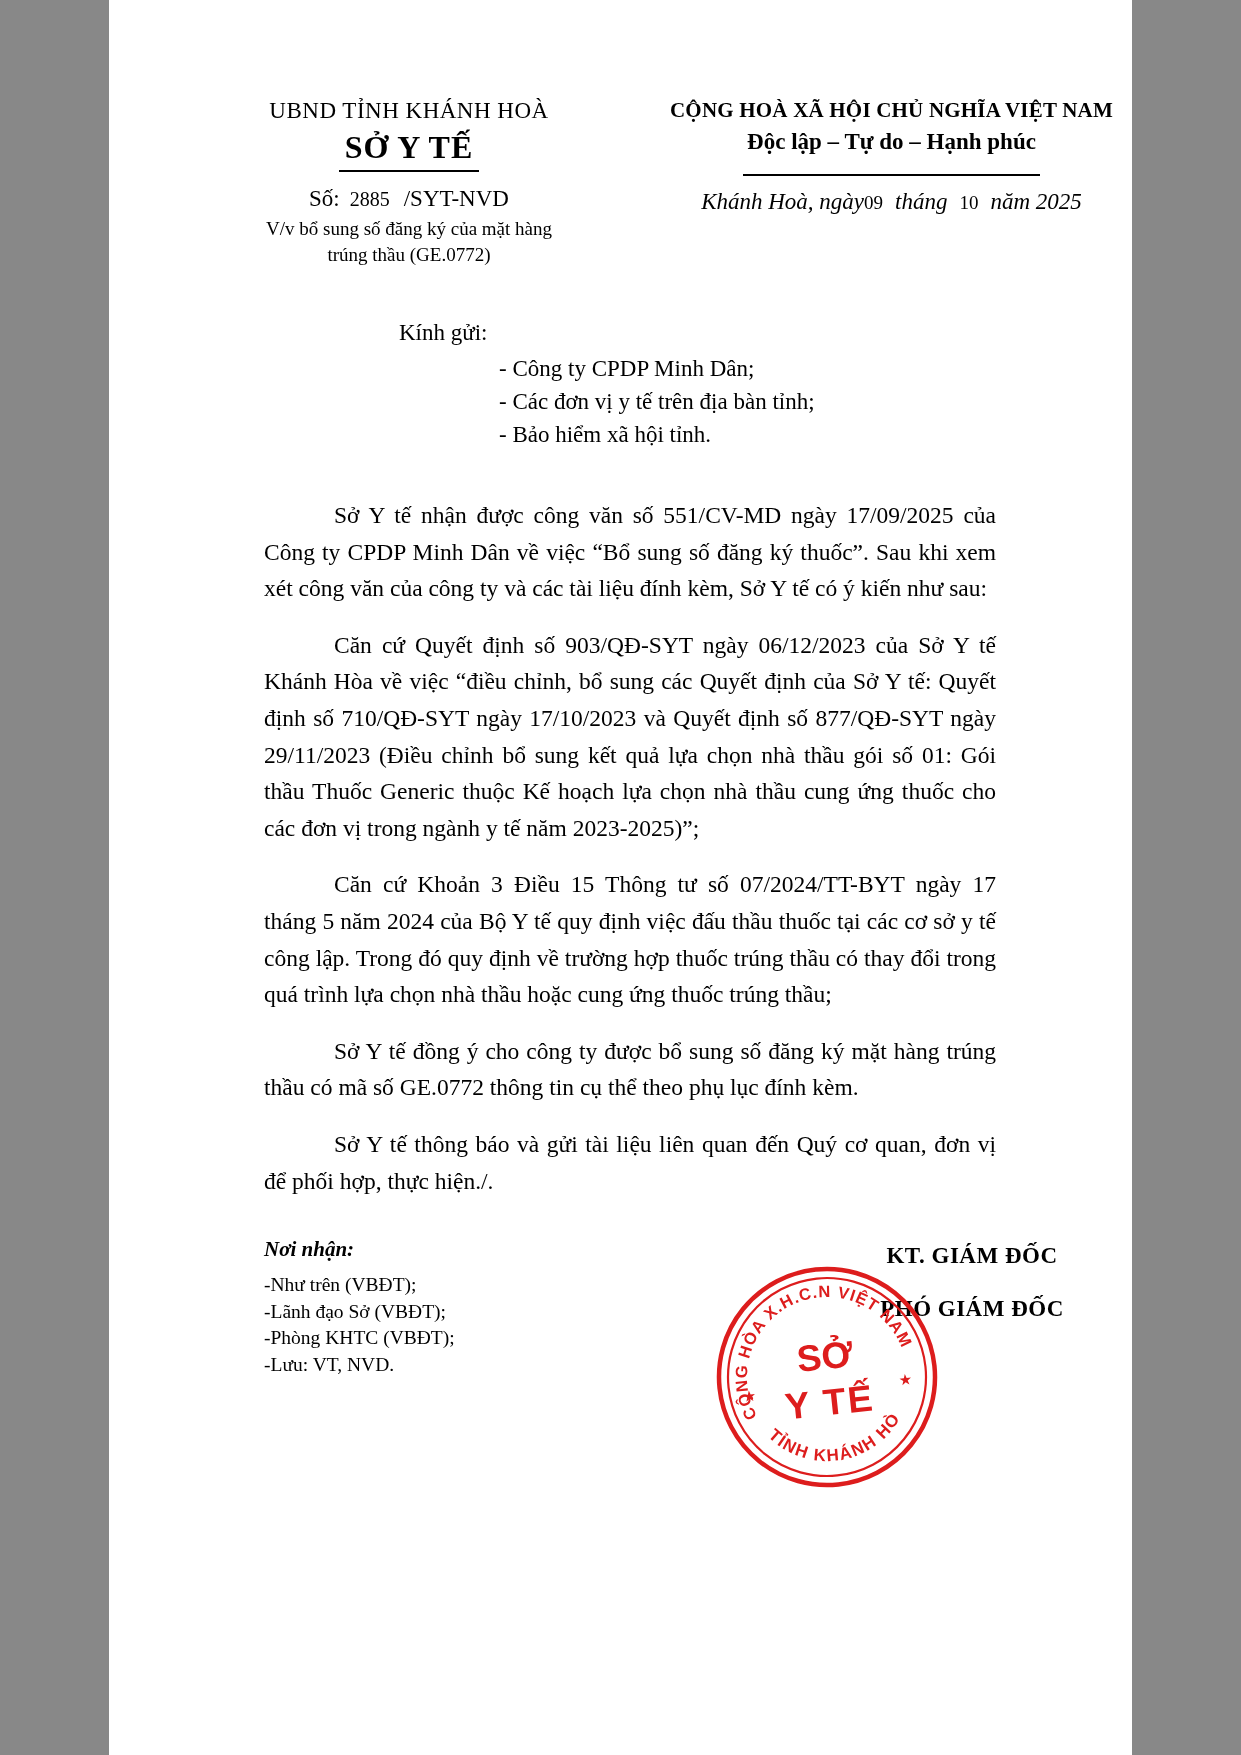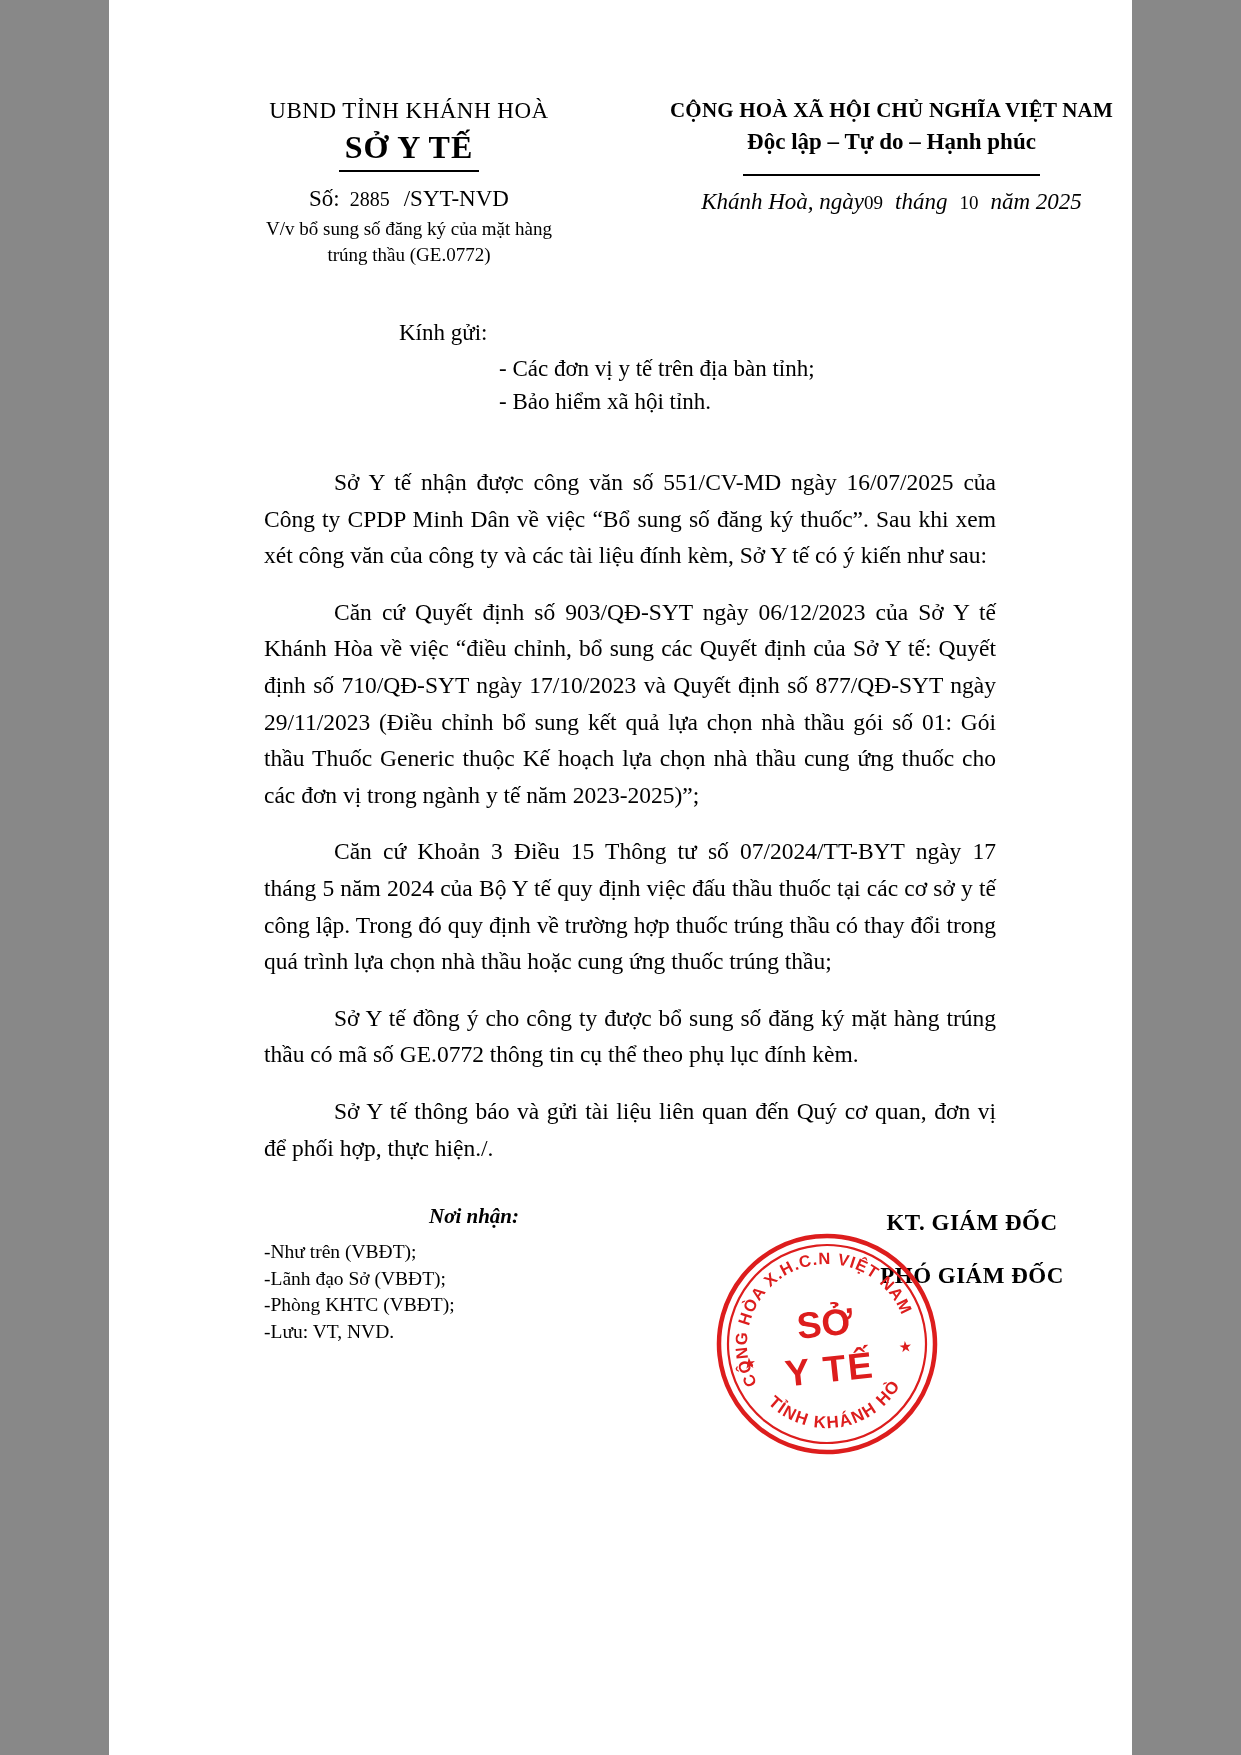--- a/index.html
+++ b/index.html
@@ -35,21 +35,21 @@
   .content { margin:0 136px 0 155px; }
   .para {
     font-size:23.5px; line-height:36.6px;
     text-align:justify; text-indent:70px;
     margin:20px 0 0 0;
   }
   .para.first { margin-top:46px; }
   
   .footer { position:relative; margin-top:38px; height:520px; }
   .noinhan { margin-left:155px; width:420px; }
-  .nn-label { font-weight:bold; font-style:italic; font-size:21px; margin-bottom:10px;text-align:center; }
+  .nn-label { font-weight:bold; font-style:italic; font-size:21px; margin-bottom:10px; }
   .nn-item { font-size:19.5px; line-height:26.5px; }
   .sig-title1, .sig-title2 { position:absolute; left:663px; width:400px; text-align:center; font-weight:bold; font-size:23px; letter-spacing:0.5px; }
   .sig-title1 { top:6px; }
   .sig-title2 { top:59px; }
   .sig-name { position:absolute; left:680px; top:238px; width:400px; text-align:center; font-weight:bold; font-size:25px; }
   .seal-box { position:absolute; left:606px; top:28px; width:224px; height:224px; }
   .sign-box { position:absolute; left:560px; top:25px; width:560px; height:225px; }
 </style>
 </head>
 <body>
@@ -69,27 +69,28 @@
     <div class="hr">
       <div class="hr-line1">CỘNG HOÀ XÃ HỘI CHỦ NGHĨA VIỆT NAM</div>
       <div class="hr-line2"><span>Độc lập – Tự do – Hạnh phúc</span></div>
       <div class="dateline"><span>Khánh Hoà, ngày</span><span class="day">09</span><span class="gap"></span><span>tháng</span><span class="gap"></span><span class="day">10</span><span class="gap"></span><span>năm</span>&nbsp;<span>2025</span></div>
     </div>
   </div>
 
   <div class="kinhgui">
     <div class="kg-label">Kính gửi:</div>
     <div class="kg-list">
+      <div>- Công ty CPDP Minh Dân;</div>
       <div>- Các đơn vị y tế trên địa bàn tỉnh;</div>
       <div>- Bảo hiểm xã hội tỉnh.</div>
     </div>
   </div>
 
   <div class="content">
-    <p class="para first">Sở Y tế nhận được công văn số 551/CV-MD ngày 16/07/2025 của Công ty CPDP Minh Dân về việc “Bổ sung số đăng ký thuốc”. Sau khi xem xét công văn của công ty và các tài liệu đính kèm, Sở Y tế có ý kiến như sau:</p>
+    <p class="para first">Sở Y tế nhận được công văn số 551/CV-MD ngày 17/09/2025 của Công ty CPDP Minh Dân về việc “Bổ sung số đăng ký thuốc”. Sau khi xem xét công văn của công ty và các tài liệu đính kèm, Sở Y tế có ý kiến như sau:</p>
     <p class="para">Căn cứ Quyết định số 903/QĐ-SYT ngày 06/12/2023 của Sở Y tế Khánh Hòa về việc “điều chỉnh, bổ sung các Quyết định của Sở Y tế: Quyết định số 710/QĐ-SYT ngày 17/10/2023 và Quyết định số 877/QĐ-SYT ngày 29/11/2023 (Điều chỉnh bổ sung kết quả lựa chọn nhà thầu gói số 01: Gói thầu Thuốc Generic thuộc Kế hoạch lựa chọn nhà thầu cung ứng thuốc cho các đơn vị trong ngành y tế năm 2023-2025)”;</p>
     <p class="para">Căn cứ Khoản 3 Điều 15 Thông tư số 07/2024/TT-BYT ngày 17 tháng 5 năm 2024 của Bộ Y tế quy định việc đấu thầu thuốc tại các cơ sở y tế công lập. Trong đó quy định về trường hợp thuốc trúng thầu có thay đổi trong quá trình lựa chọn nhà thầu hoặc cung ứng thuốc trúng thầu;</p>
     <p class="para">Sở Y tế đồng ý cho công ty được bổ sung số đăng ký mặt hàng trúng thầu có mã số GE.0772 thông tin cụ thể theo phụ lục đính kèm.</p>
     <p class="para">Sở Y tế thông báo và gửi tài liệu liên quan đến Quý cơ quan, đơn vị để phối hợp, thực hiện./.</p>
   </div>
 
   <div class="footer">
     <div class="noinhan">
       <div class="nn-label">Nơi nhận:</div>
       <div class="nn-item">-Như trên (VBĐT);</div>

